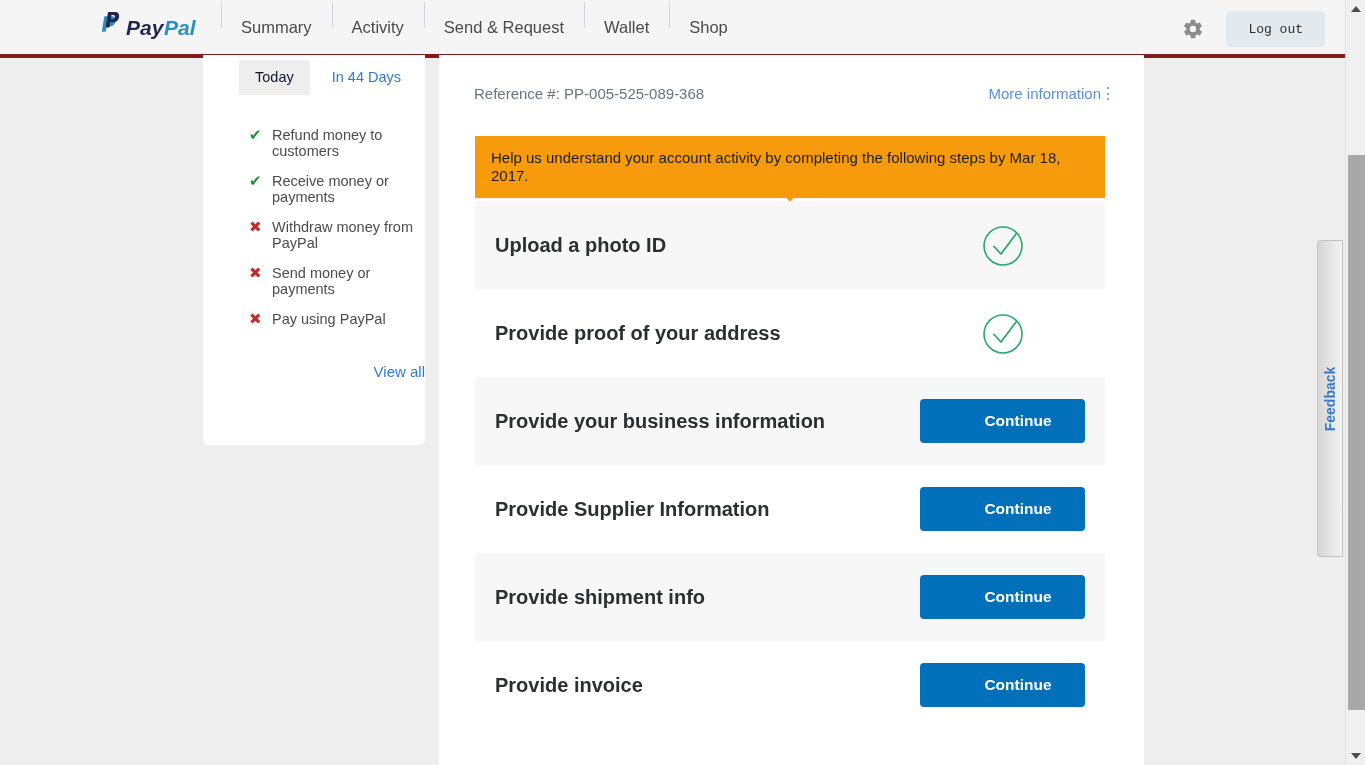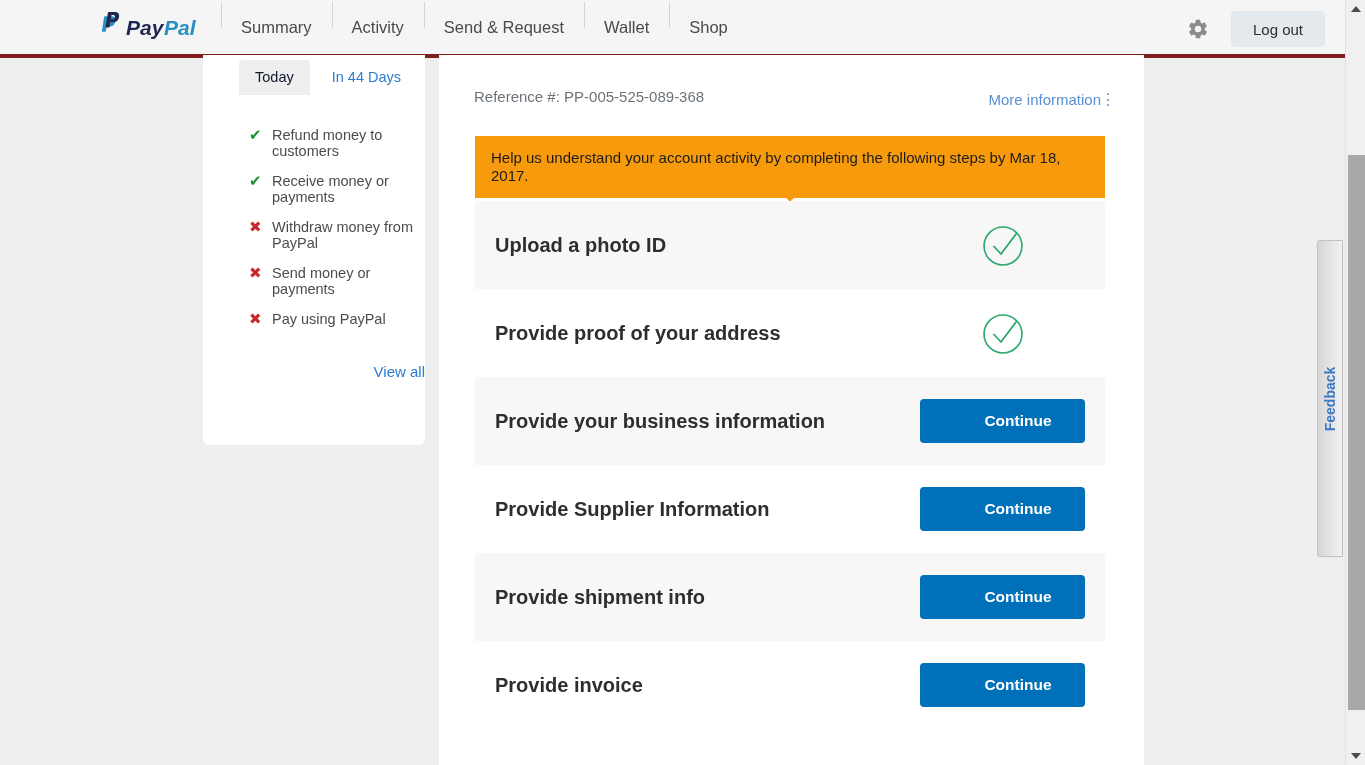--- a/index.html
+++ b/index.html
@@ -67,23 +67,23 @@
     margin-right: 22px;
     cursor: pointer;
     display: block;
   }
   .logout-btn {
     background: #e3e9ed;
     border: none;
     border-radius: 4px;
     padding: 0 22px;
     height: 36px;
-    font-size: 15px;
+    font-size: 13px;
     color: #2c2e2f;
-    font-family: Liberation Sans, sans-serif;
+    font-family: Liberation Mono, monospace;
     cursor: pointer;
   }
 
   
   .sidebar-card {
     position: absolute;
     left: 203px; top: 55px;
     width: 222px;
     height: 390px;
     background: #ffffff;
@@ -154,21 +154,20 @@
     align-items: center;
     gap: 14px;
   }
   .ref-text { font-size: 15px; color: #6c7378; }
   .more-info {
     font-size: 15px;
     color: #5a8fd4;
     cursor: pointer;
     display: flex;
     align-items: center;
-    margin-top: 6px;
   }
   .kebab {
     display: inline-flex;
     flex-direction: column;
     justify-content: space-between;
     height: 13px;
     margin-left: 6px;
   }
   .kebab span {
     display: block;

